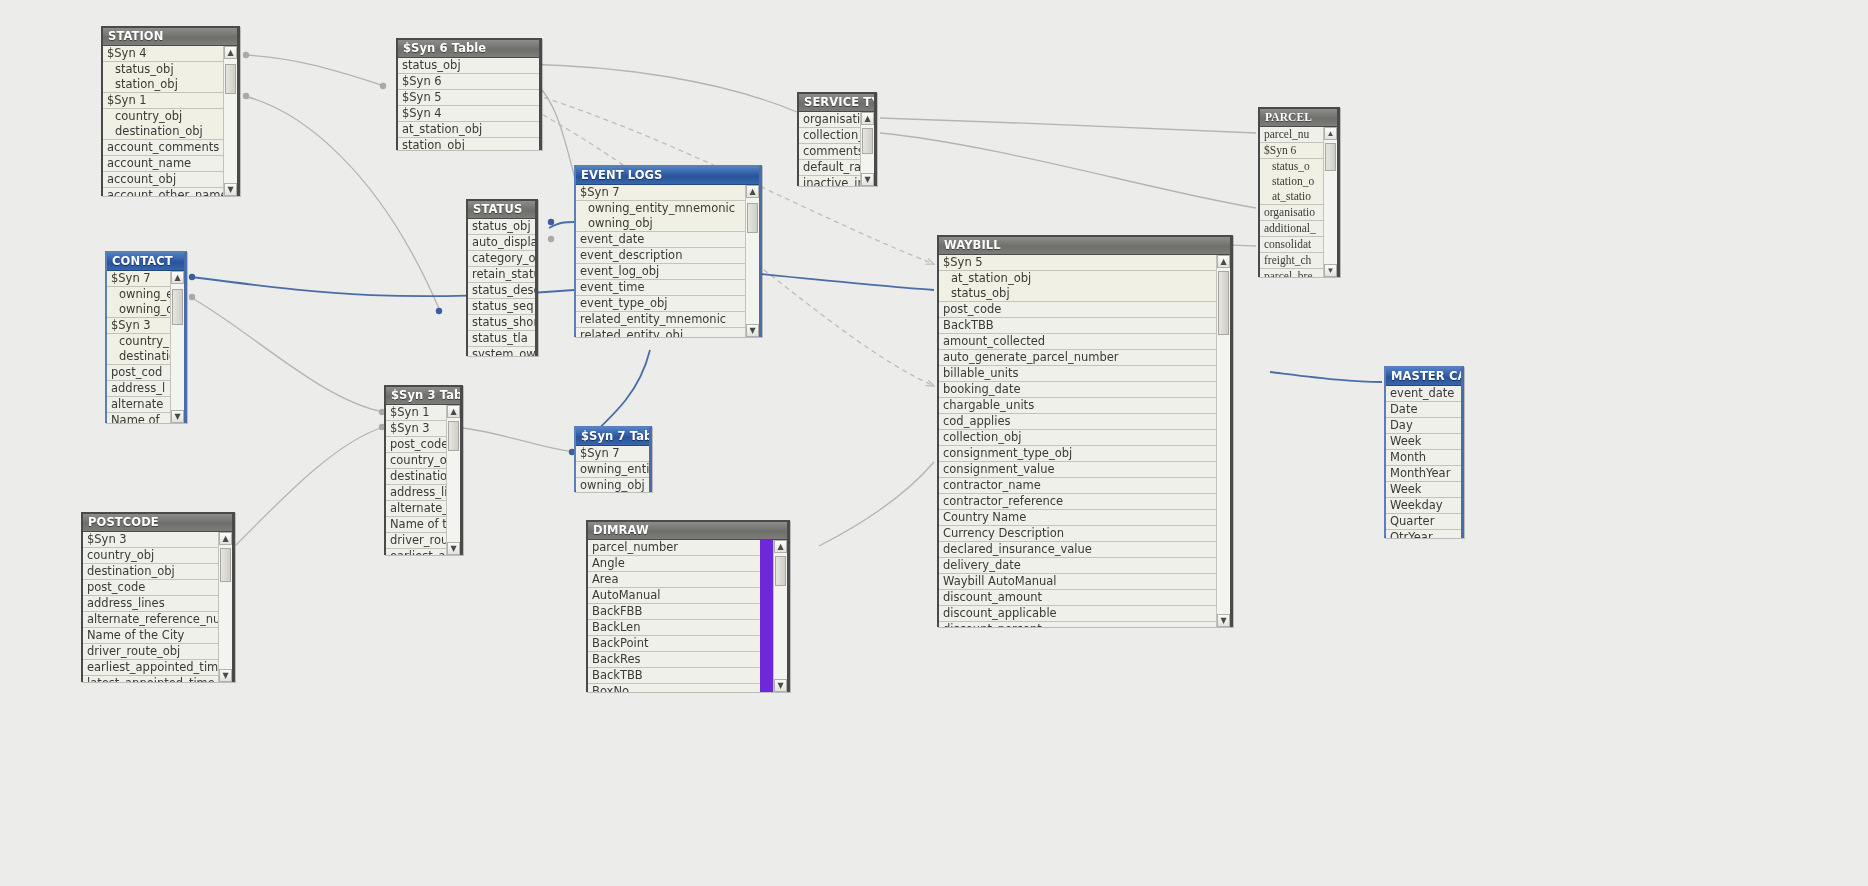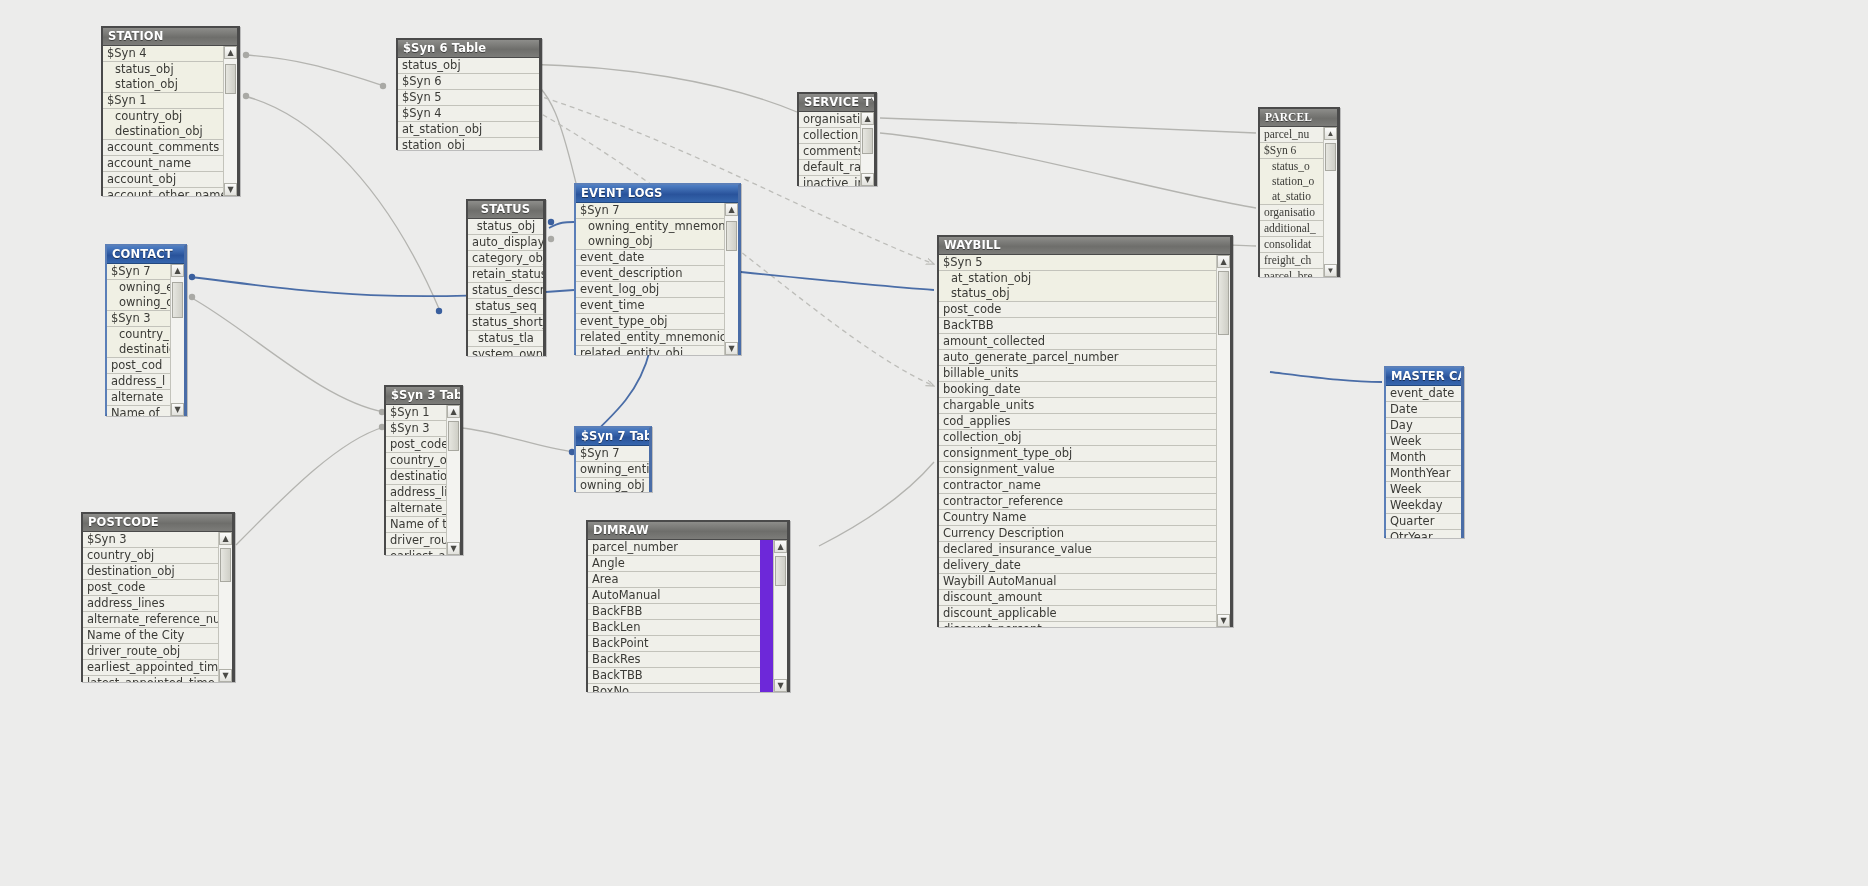--- a/index.html
+++ b/index.html
@@ -210,37 +210,37 @@
             <div class="row">freight_ch</div>
             <div class="row">parcel_bre</div>
           </div>
           <div class="sb">
             <div class="arw up">▲</div>
             <div class="thumb" style="top: 16px; height: 28px;"></div>
             <div class="arw dn">▼</div>
           </div>
         </div>
       </div>
-      <div class="tbl" style="left: 466px; top: 199px; width: 80px; height: 157px; text-align: center;">
+      <div class="tbl" style="left: 466px; top: 199px; width: 72px; height: 157px;">
         <div class="hdr">STATUS</div>
         <div class="body" style="height: 137px;">
           <div class="rows">
             <div class="row">status_obj</div>
             <div class="row">auto_display</div>
             <div class="row">category_obj</div>
             <div class="row">retain_status</div>
             <div class="row">status_descri</div>
             <div class="row">status_seq</div>
             <div class="row">status_short_</div>
             <div class="row">status_tla</div>
             <div class="row">system_owne</div>
           </div>
         </div>
       </div>
-      <div class="tbl sel" style="left: 574px; top: 183px; width: 167px; height: 172px;">
+      <div class="tbl sel" style="left: 574px; top: 165px; width: 188px; height: 172px;">
         <div class="hdr">EVENT LOGS</div>
         <div class="body" style="height: 152px;">
           <div class="rows" style="right: 13px;">
             <div class="row key">$Syn 7</div>
             <div class="row sub">owning_entity_mnemonic</div>
             <div class="row sub sublast">owning_obj</div>
             <div class="row">event_date</div>
             <div class="row">event_description</div>
             <div class="row">event_log_obj</div>
             <div class="row">event_time</div>
@@ -248,21 +248,21 @@
             <div class="row">related_entity_mnemonic</div>
             <div class="row">related_entity_obj</div>
           </div>
           <div class="sb">
             <div class="arw up">▲</div>
             <div class="thumb" style="top: 18px; height: 30px;"></div>
             <div class="arw dn">▼</div>
           </div>
         </div>
       </div>
-      <div class="tbl sel" style="left: 105px; top: 244px; width: 82px; height: 172px;">
+      <div class="tbl sel" style="left: 105px; top: 251px; width: 82px; height: 172px;">
         <div class="hdr">CONTACT</div>
         <div class="body" style="height: 152px;">
           <div class="rows" style="right: 13px;">
             <div class="row key">$Syn 7</div>
             <div class="row sub">owning_e</div>
             <div class="row sub sublast">owning_o</div>
             <div class="row key">$Syn 3</div>
             <div class="row sub">country_</div>
             <div class="row sub sublast">destinatio</div>
             <div class="row">post_cod</div>

